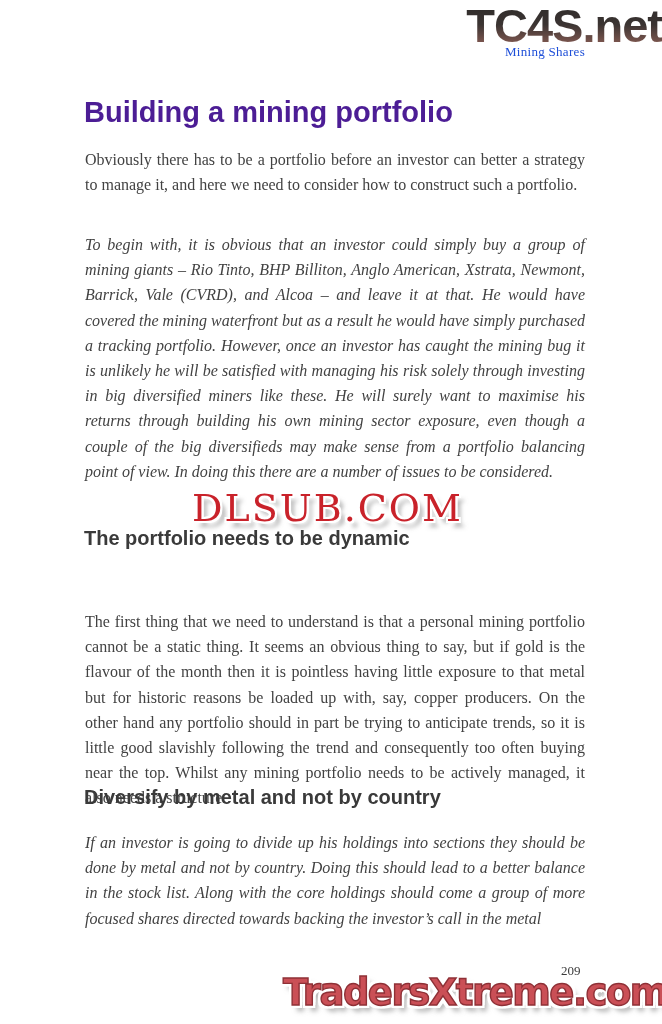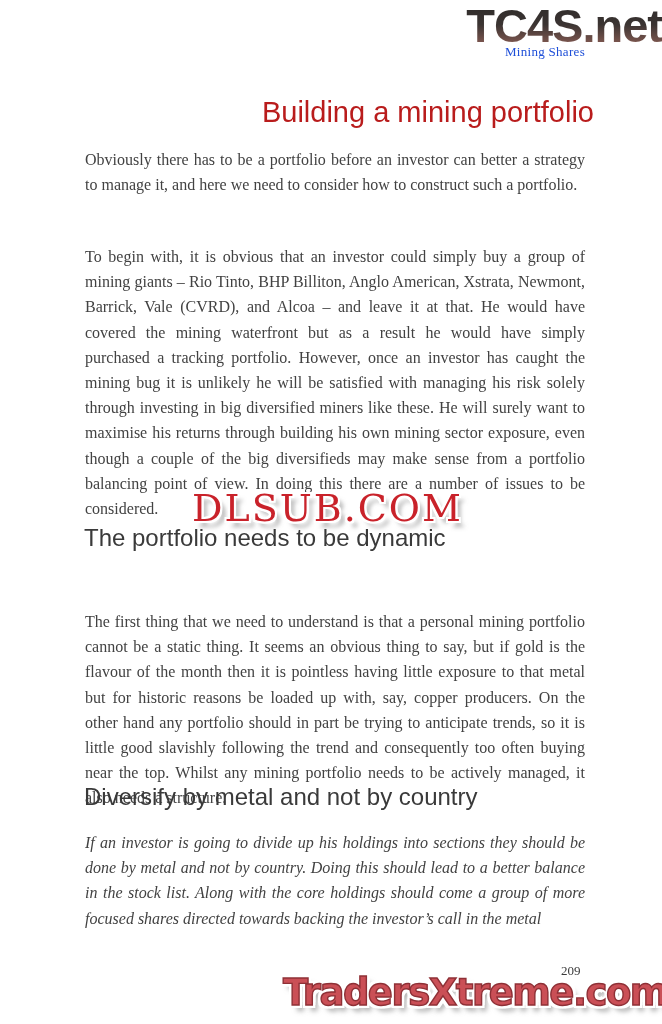--- a/index.html
+++ b/index.html
@@ -43,47 +43,46 @@
     white-space: nowrap;
   }
 
   
   .page-title {
     position: absolute;
     left: 84px;
     top: 94px;
     width: 510px;
     font-family: "Liberation Sans", sans-serif;
-    font-weight: normal;
+    font-weight: bold;
     font-size: 29px;
     line-height: 36px;
-    color: #b91c1c;
-    text-align: right;
+    color: #4c1d95;
   }
   .body-para {
     position: absolute;
     left: 85px;
     width: 500px;
     font-size: 16px;
     line-height: 25.2px;
     text-align: justify;
     color: #424242;
   }
   .para-1 { top: 147px; }
-  .para-2 { top: 244px; }
+  .para-2 { top: 232px; font-style: italic; }
   .para-3 { top: 565px; margin-top: 44px; }
   .para-4 { top: 830px; font-style: italic; }
 
   .section-heading {
     position: absolute;
     left: 84px;
     width: 510px;
     font-family: "Liberation Sans", sans-serif;
-    font-weight: normal;
-    font-size: 24px;
+    font-weight: bold;
+    font-size: 20px;
     line-height: 22px;
     color: #3a3a3a;
   }
   .heading-1 { top: 527px; }
   .heading-2 { top: 786px; }
 
   
   .wm-center {
     position: absolute;
     left: 192px;

